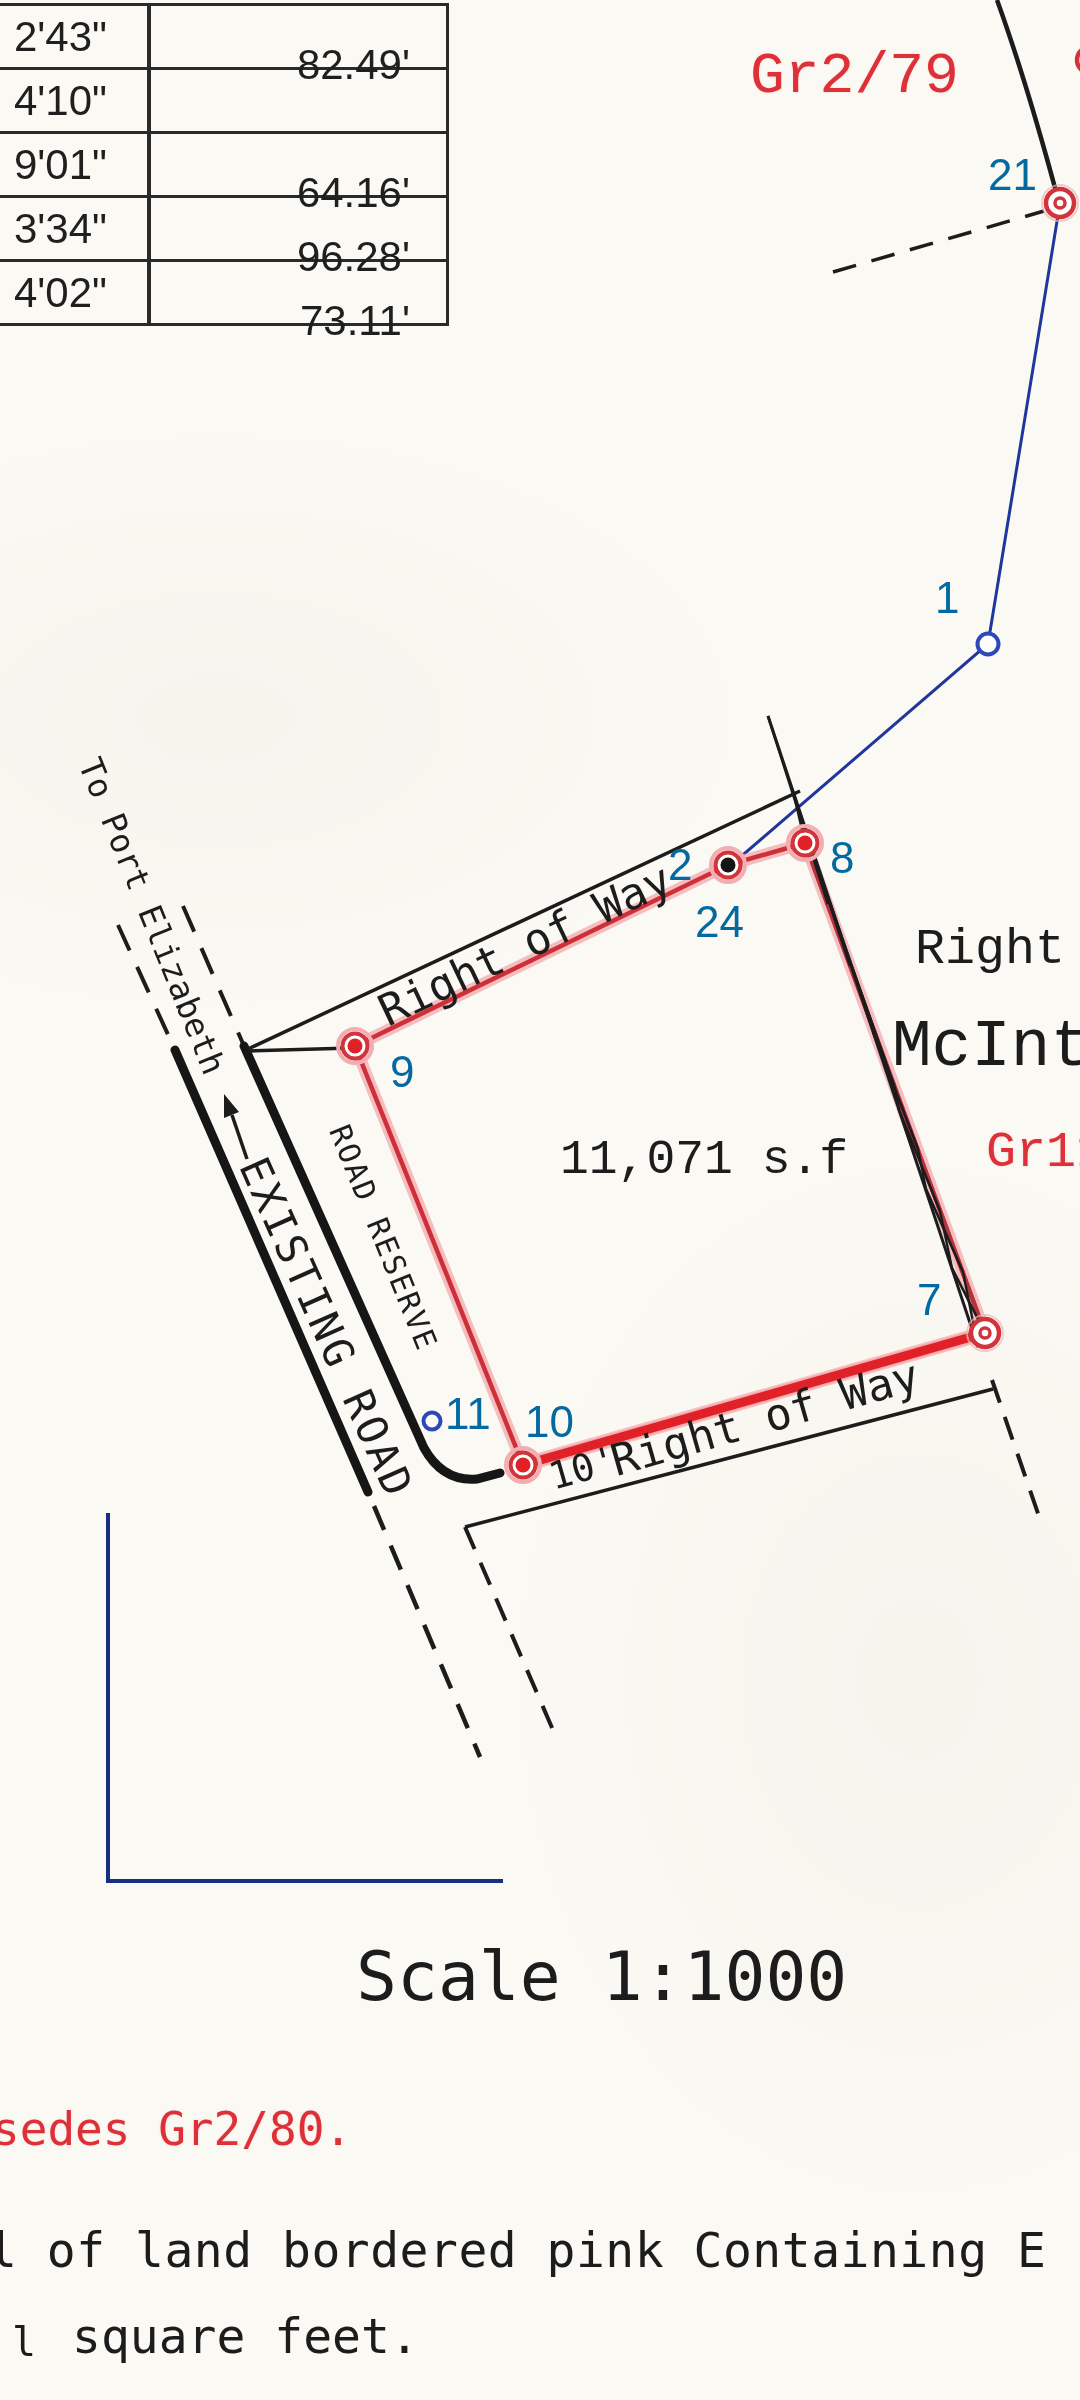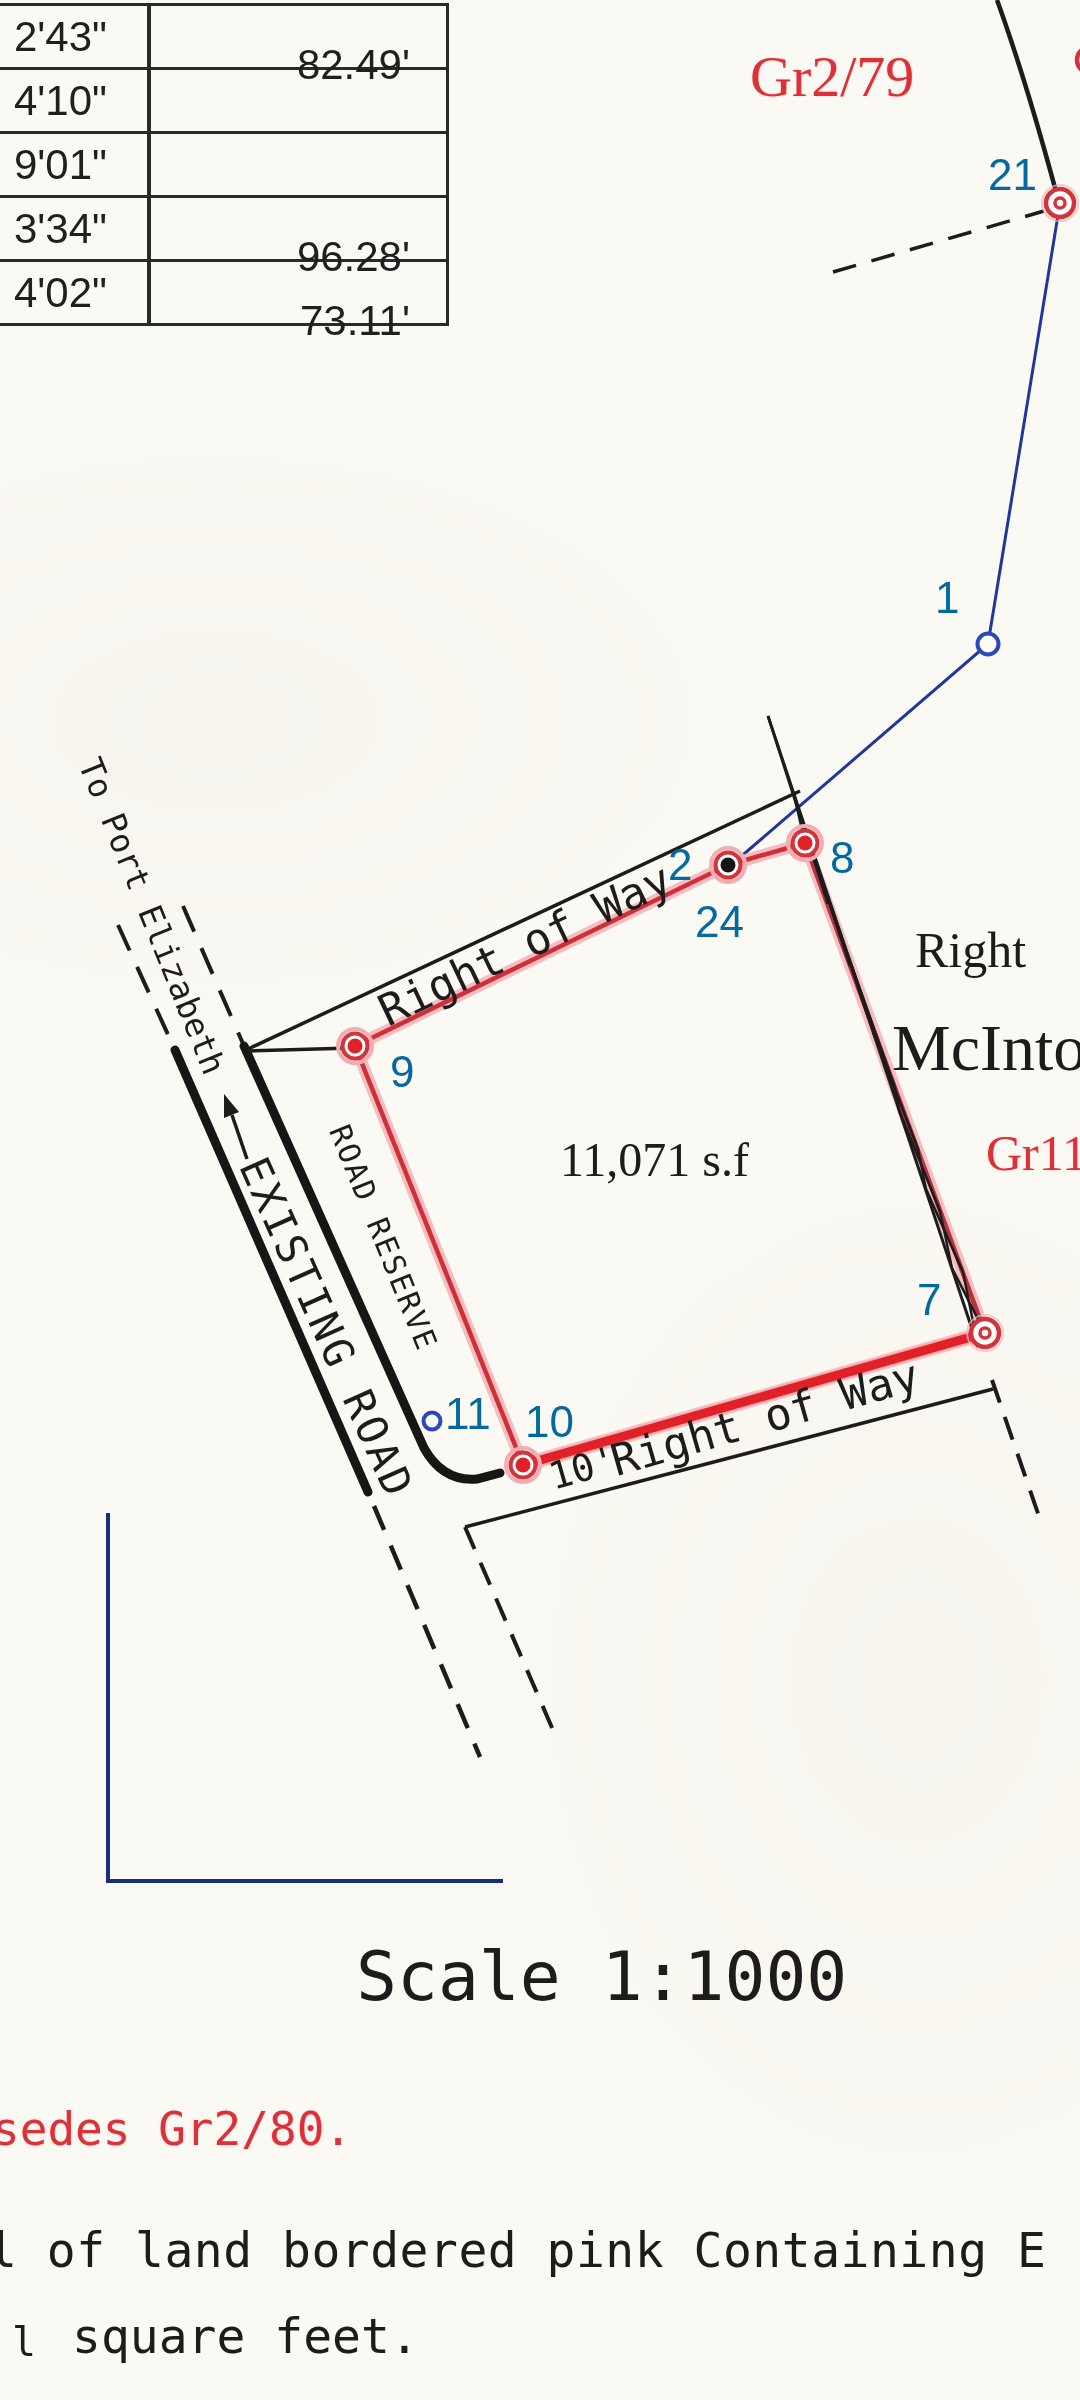--- a/index.html
+++ b/index.html
@@ -12,21 +12,21 @@
     color:#1c1c1c;
   }
   #page::after{
     content:"";position:absolute;inset:0;pointer-events:none;
     background:
       radial-gradient(ellipse 900px 500px at 20% 30%, rgba(120,110,90,0.04), transparent 60%),
       radial-gradient(ellipse 700px 900px at 85% 70%, rgba(120,110,90,0.04), transparent 60%);
   }
   svg.plan{position:absolute;left:0;top:0;z-index:1;}
   .txt{position:absolute;z-index:2;line-height:1;white-space:pre;}
-  .sans{font-family:Liberation Serif, serif;}
+  .sans{font-family:Liberation Mono, monospace;}
   .cad{font-family:"DejaVu Sans Mono", monospace;}
   .red{color:#dd3038;text-shadow:0 0 2px rgba(235,90,100,0.25);}
   .rot{transform-origin:center center;}
 
   
   .survey-table{
     position:absolute;left:-205px;top:3px;width:654px;z-index:2;
     border:3px solid #2a2a2a;border-left:none;
     box-sizing:border-box;background:#fbf9f3;
   }
@@ -134,20 +134,21 @@
   <div class="survey-table">
     <div class="t-row">
       <div class="t-cell t-c1">2'43"</div>
       <div class="t-cell t-c2">82.49'</div>
     </div>
     <div class="t-row">
       <div class="t-cell t-c1">4'10"</div>
     </div>
     <div class="t-row">
       <div class="t-cell t-c1">9'01"</div>
+      <div class="t-cell t-c2">64.16'</div>
     </div>
     <div class="t-row">
       <div class="t-cell t-c1">3'34"</div>
       <div class="t-cell t-c2">96.28'</div>
     </div>
     <div class="t-row">
       <div class="t-cell t-c1">4'02"</div>
       <div class="t-cell t-c2">73.11'</div>
     </div>
   </div>

